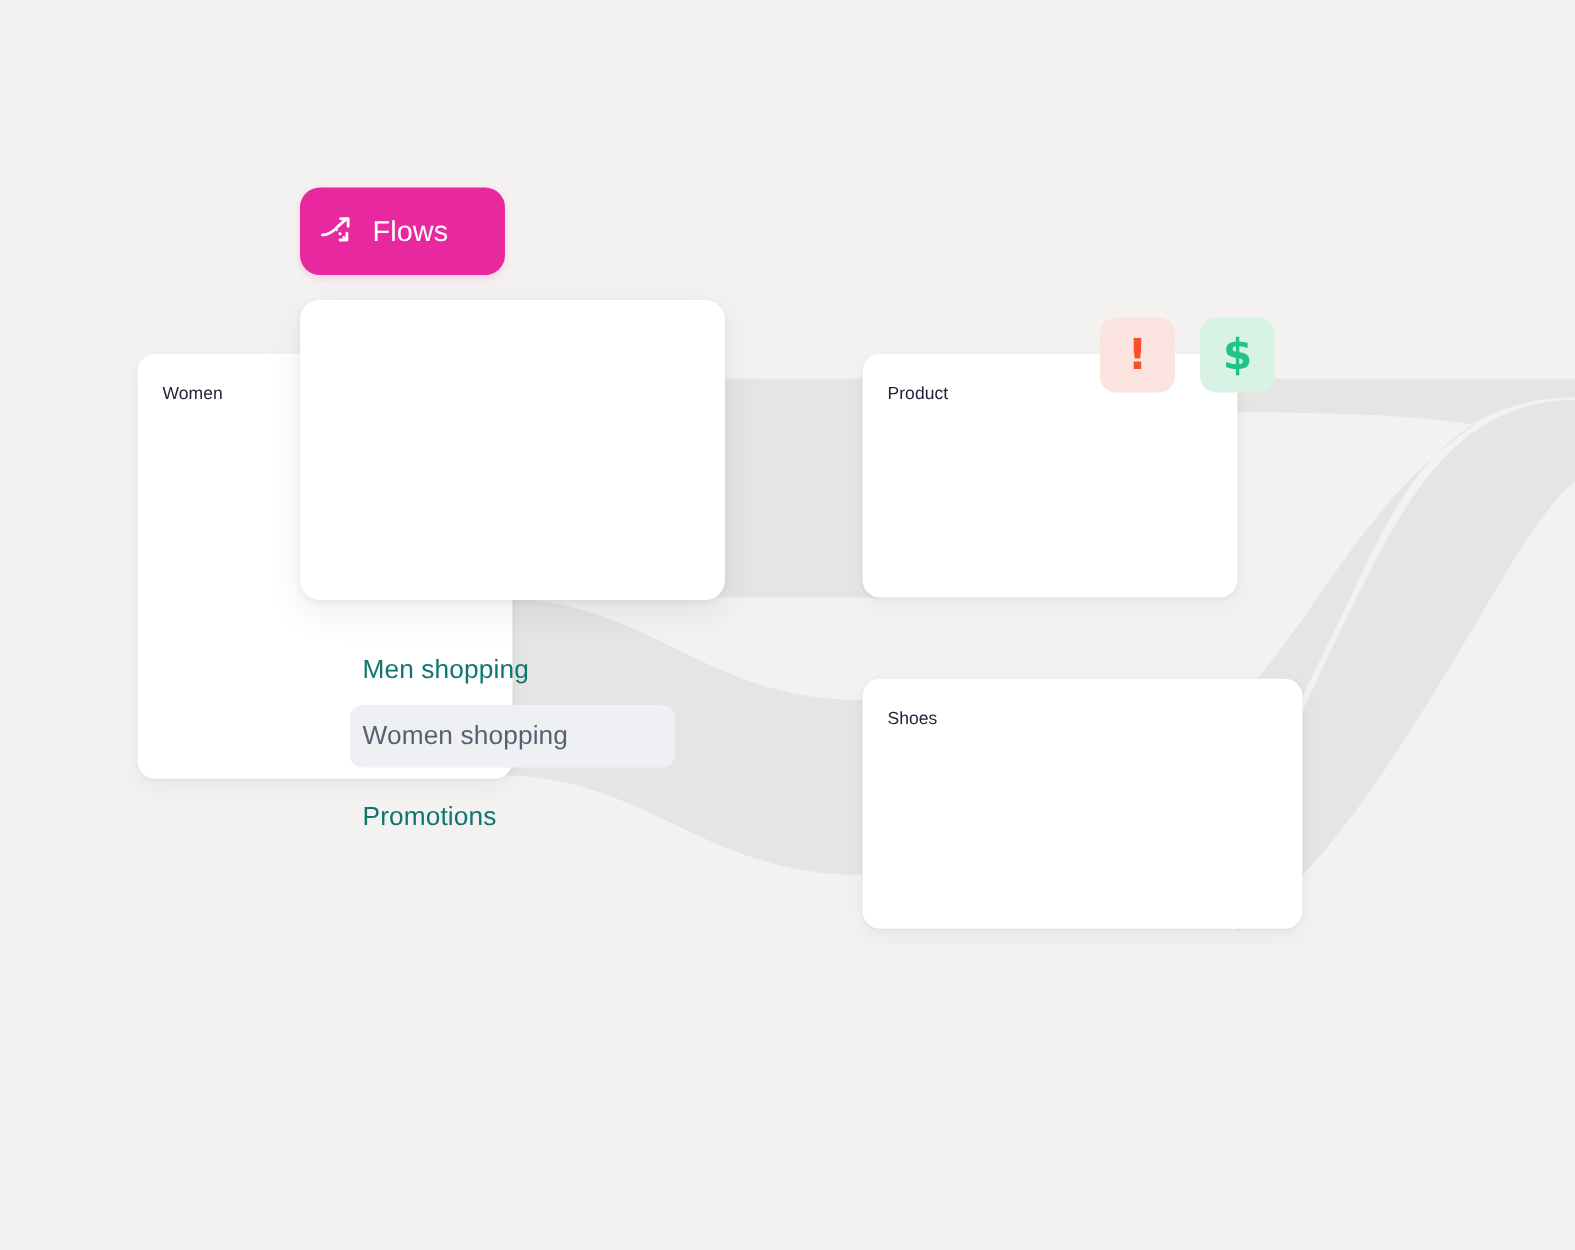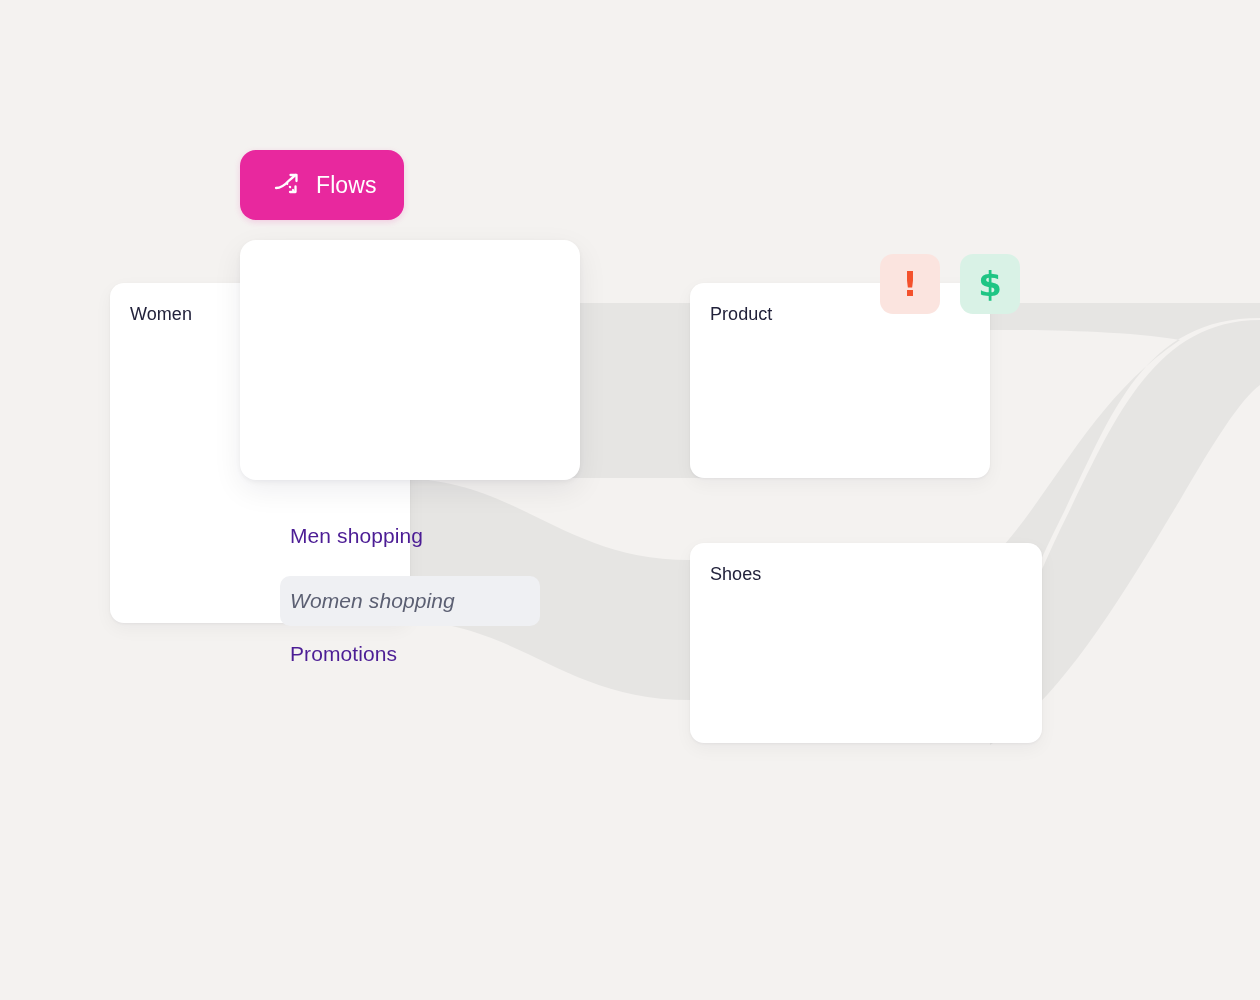--- a/index.html
+++ b/index.html
@@ -40,21 +40,21 @@
     border-radius: 14px;
     box-shadow: 0 1px 3px rgba(20, 20, 43, 0.05),
                 0 6px 18px rgba(20, 20, 43, 0.045);
     z-index: 3;
     box-sizing: border-box;
   }
   .node-card .node-title {
     position: absolute;
     left: 20px;
     top: 22px;
-    font-size: 18px;
+    font-size: 14px;
     line-height: 18px;
     color: #22223b;
     letter-spacing: 0.05px;
     white-space: nowrap;
   }
 
   #node-women   { left: 110px; top: 283px; width: 300px; height: 340px; }
   #node-product { left: 690px; top: 283px; width: 300px; height: 195px; padding-left: 26px; }
   #node-shoes   { left: 690px; top: 543px; width: 352px; height: 200px; }
 
@@ -65,21 +65,21 @@
     top: 150px;
     width: 164px;
     height: 70px;
     border: none;
     border-radius: 16px;
     background: #e8289e;
     color: #ffffff;
     display: flex;
     align-items: center;
     gap: 14px;
-    padding: 0 34px;
+    padding: 0 16px;
     box-sizing: border-box;
     cursor: pointer;
     z-index: 6;
     box-shadow: 0 2px 6px rgba(232, 40, 158, 0.18);
   }
   #flows-button .flows-label {
     font-size: 23px;
     line-height: 26px;
     color: #ffffff;
     letter-spacing: 0.1px;
@@ -110,31 +110,31 @@
     left: 40px;
     width: 260px;
     height: 50px;
     display: flex;
     align-items: center;
     padding: 0 10px;
     box-sizing: border-box;
     border-radius: 10px;
     font-size: 21px;
     line-height: 24px;
-    color: #4c1d95;
+    color: #0f766e;
     letter-spacing: 0.1px;
     cursor: pointer;
     white-space: nowrap;
   }
   .menu-item.is-active {
     background: #eff0f3;
     color: #5b5f72;
   }
   #menu-item-0 { top: 271px; }
-  #menu-item-1 { top: 336px; font-style: italic; }
+  #menu-item-1 { top: 324px; }
   #menu-item-2 { top: 389px; }
 
   
   .badge {
     position: absolute;
     width: 60px;
     height: 60px;
     border-radius: 13px;
     display: flex;
     align-items: center;

